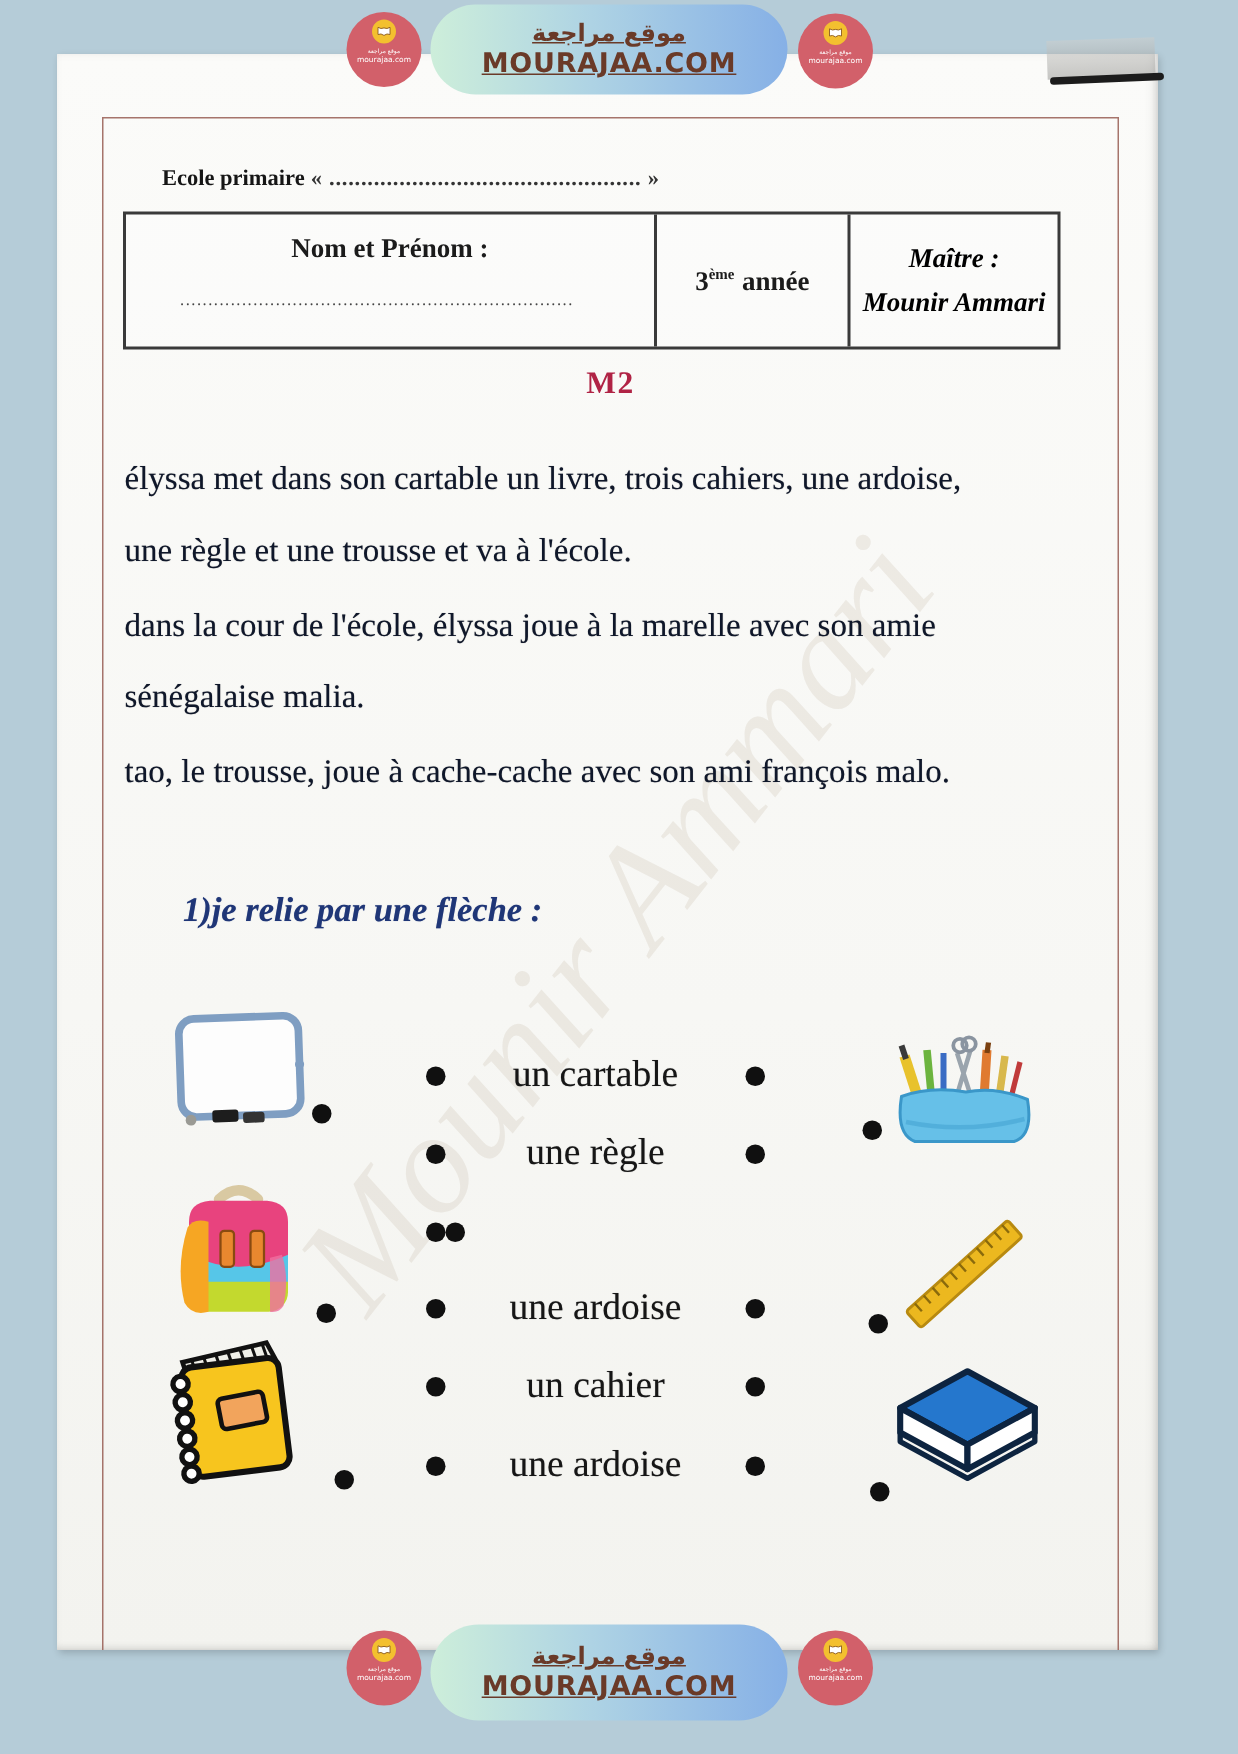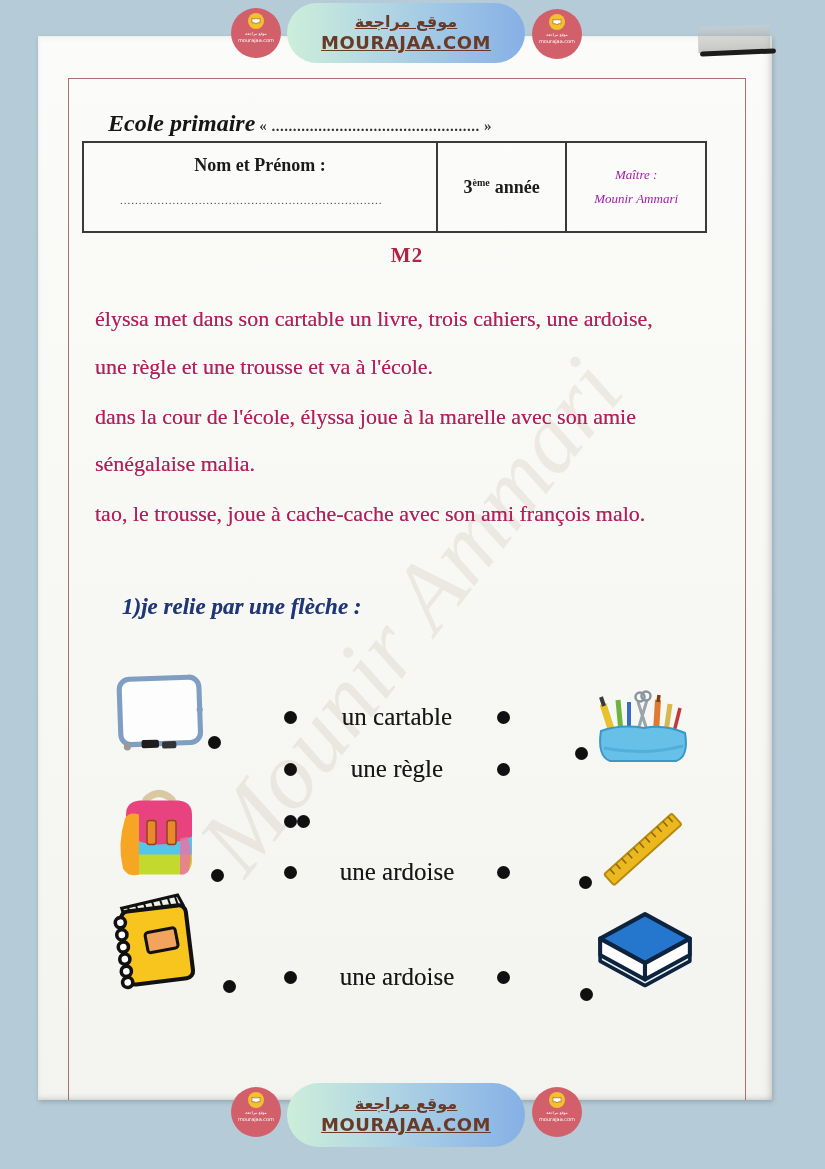--- a/index.html
+++ b/index.html
@@ -63,45 +63,45 @@
   }
   .logo-text-ar { font-family:"DejaVu Sans", sans-serif; font-size:4px; color:#fff; margin-top:3px; line-height:1.2; }
   .logo-text-url { font-family:"DejaVu Sans", sans-serif; font-size:5px; color:#fff; line-height:1.2; }
   .logo-hl { left:231px; top:8px; }
   .logo-hr { left:532px; top:9px; }
   .logo-fl { left:231px; top:1087px; }
   .logo-fr { left:532px; top:1087px; }
 
   
   .ecole-line { position:absolute; left:108px; top:110px; z-index:2; color:#161616; white-space:nowrap; }
-  .ecole-label { font-size:24px; font-weight:bold; font-style:italic; }
+  .ecole-label { font-size:15px; font-weight:bold; }
   .ecole-blank { font-size:15px; font-weight:bold; letter-spacing:.5px; color:#333; }
 
   .form-table {
     position:absolute; left:82px; top:141px; width:625px; height:92px;
     border:2px solid #3a3a3a; display:flex; z-index:2; background:rgba(255,255,255,.25);
   }
   .form-table .cell { position:relative; height:100%; }
   .cell-name { width:373px; }
   .cell-grade { width:137px; border-left:2px solid #3a3a3a; display:flex; align-items:center; justify-content:center;text-align:right; }
   .cell-teacher { width:148px; border-left:2px solid #3a3a3a; display:flex; flex-direction:column; align-items:center; justify-content:center; gap:8px; }
   .cell-label { text-align:center; margin-top:12px; font-size:18px; font-weight:bold; color:#1b1b1b; }
   .cell-dots { margin:18px 0 0 36px; font-size:11px; letter-spacing:1px; color:#444; overflow:hidden; white-space:nowrap; width:290px; }
   .grade-text { font-size:18px; font-weight:bold; color:#1b1b1b; }
   .grade-text sup { font-size:10px; }
   .grade-word { margin-left:5px; }
-  .teacher-label, .teacher-name { font-size:13px; font-weight:normal; font-style:italic; color:#a21caf; }
+  .teacher-label, .teacher-name { font-size:18px; font-weight:bold; font-style:italic; color:#000000; }
 
   
   .m2-title {
     position:absolute; left:68px; top:243px; width:678px; text-align:center;
     font-size:21px; font-weight:bold; color:#b02345; letter-spacing:1px; z-index:2;
   }
   .story-line {
-    position:absolute; left:95px; width:645px; font-size:22px; color:#be185d;
+    position:absolute; left:83px; width:645px; font-size:22px; color:#0f172a;
     z-index:2; text-shadow:0 0 .6px rgba(0,0,0,.45); white-space:nowrap;
   }
   .sl0 { top:306px; } .sl1 { top:354px; } .sl2 { top:404px; } .sl3 { top:451px; } .sl4 { top:501px; }
 
   .exercise-heading {
     position:absolute; left:122px; top:594px; font-size:23px; font-weight:bold; font-style:italic;
     color:#1f3677; z-index:2; text-shadow:0 0 .5px rgba(31,54,119,.5);text-align:right;
   }
 
   
@@ -241,20 +241,25 @@
     <span class="match-word">une règle</span>
     <span class="dot"></span>
   </div>
   <div class="match-row mr2">
     <span class="dot"></span>
     <span class="dot"></span>
   </div>
   <div class="match-row mr3">
     <span class="dot"></span>
     <span class="match-word">une ardoise</span>
+    <span class="dot"></span>
+  </div>
+  <div class="match-row mr4">
+    <span class="dot"></span>
+    <span class="match-word">un cahier</span>
     <span class="dot"></span>
   </div>
   <div class="match-row mr5">
     <span class="dot"></span>
     <span class="match-word">une ardoise</span>
     <span class="dot"></span>
   </div>
 
   <span class="dot free-dot d-r1"></span>
   <div class="pic pic-pencilcase">

